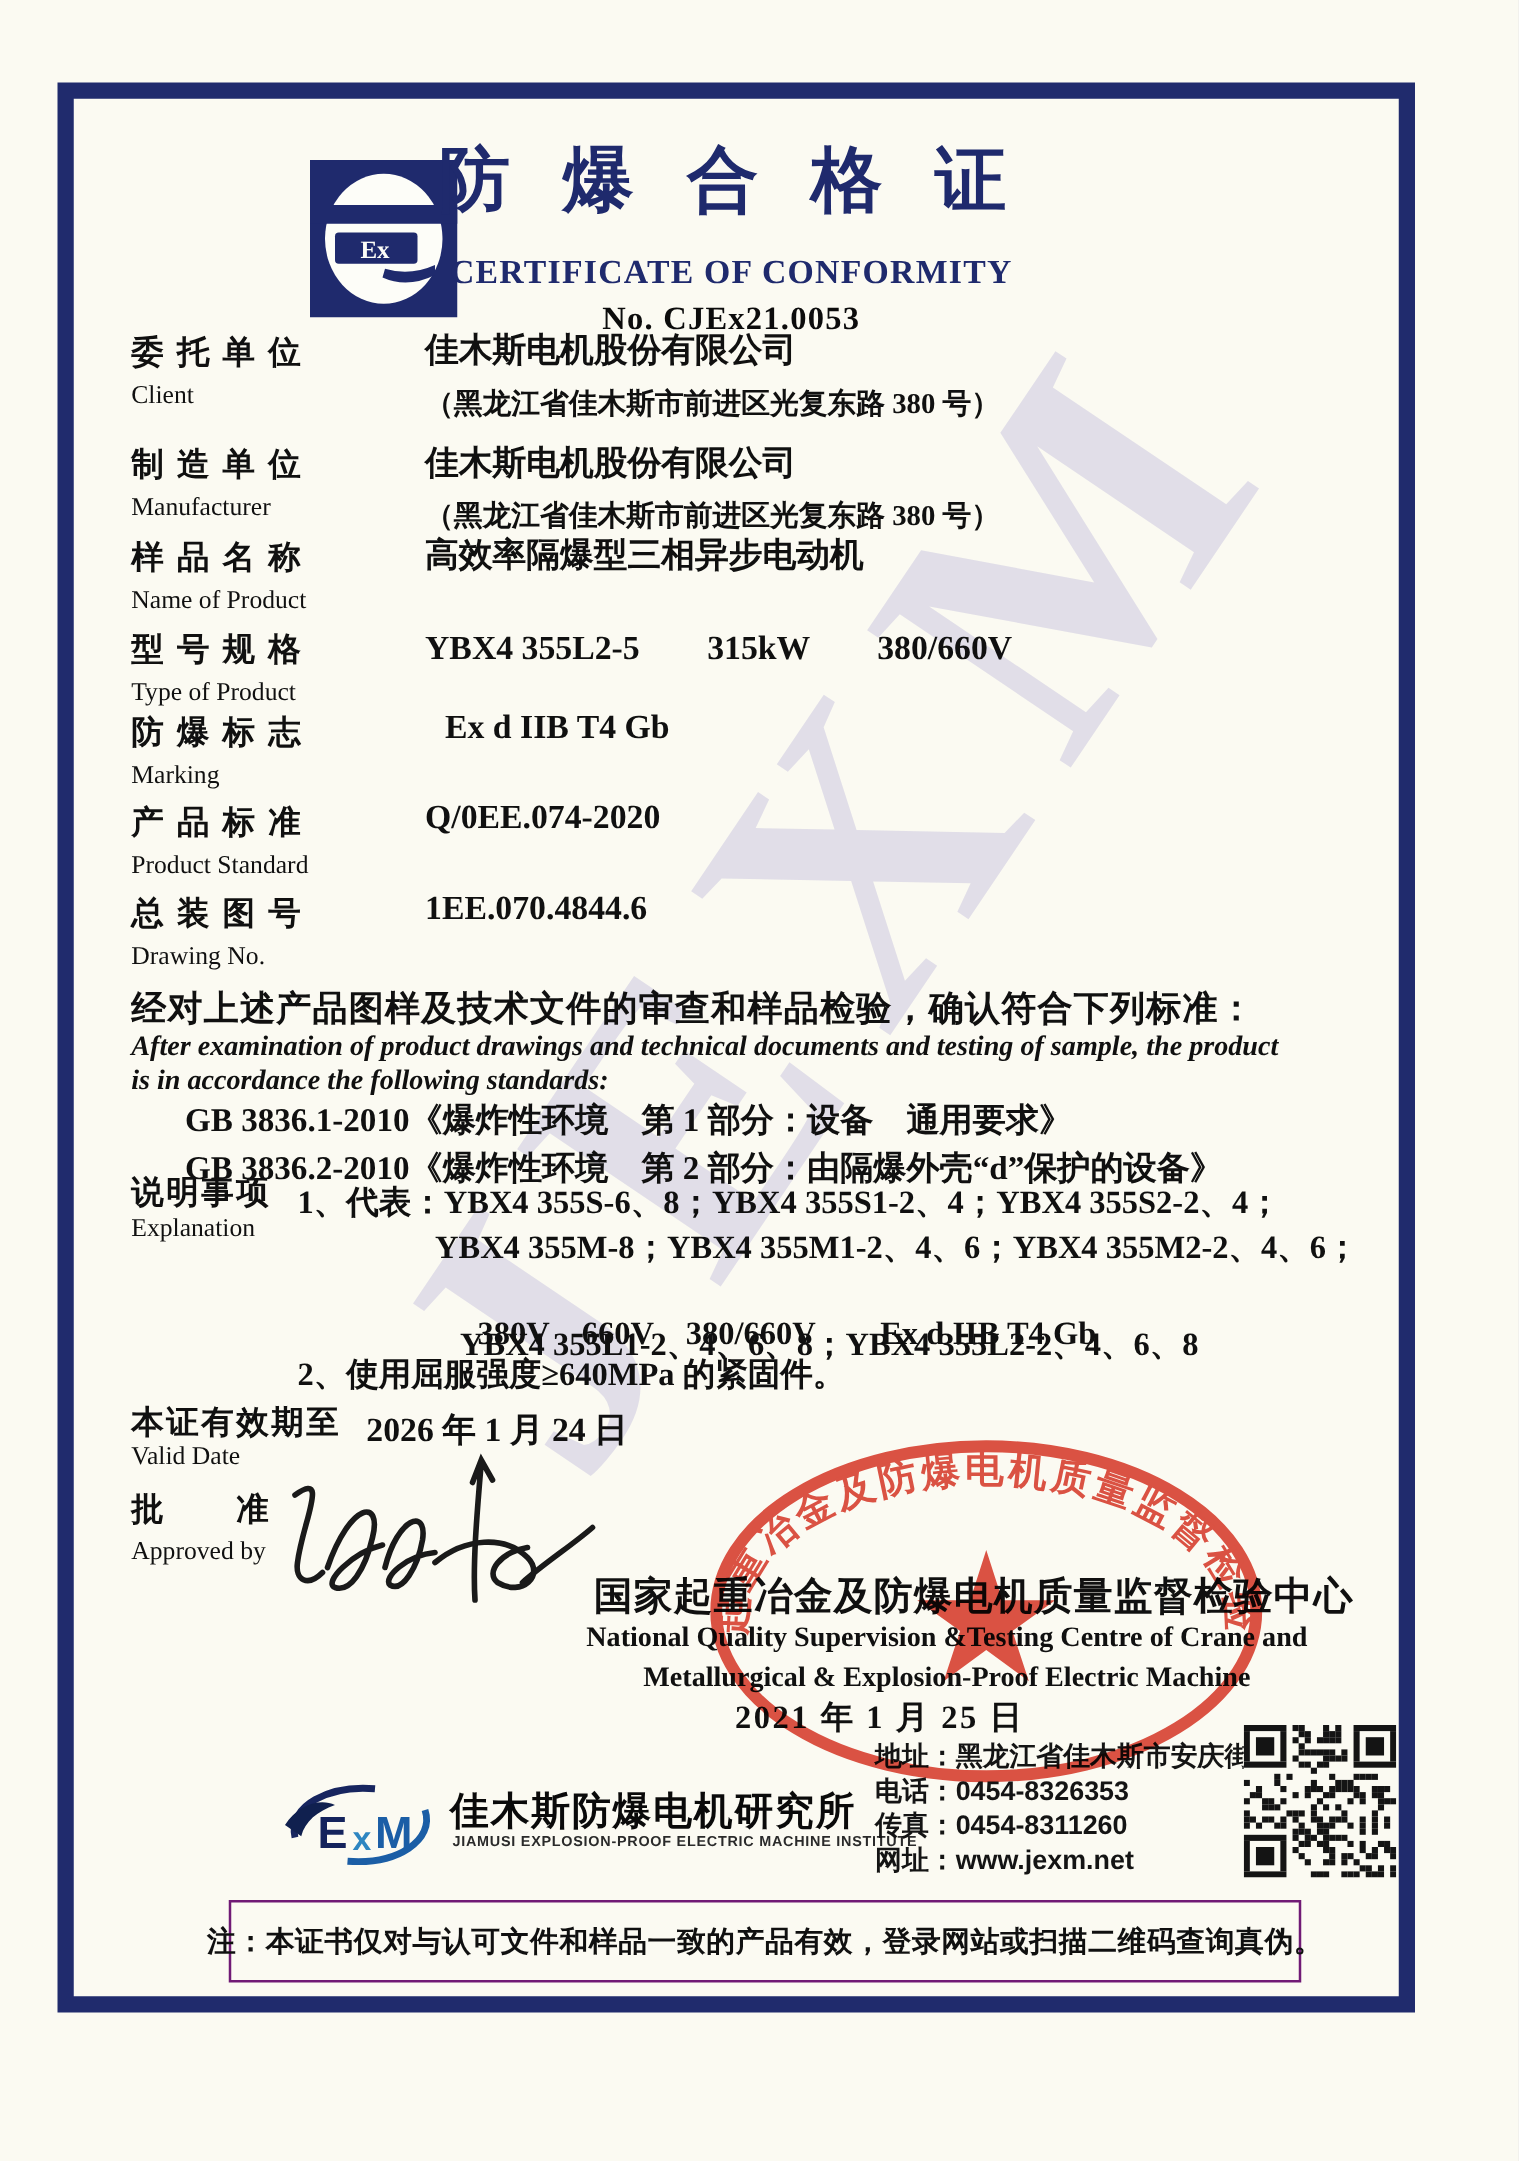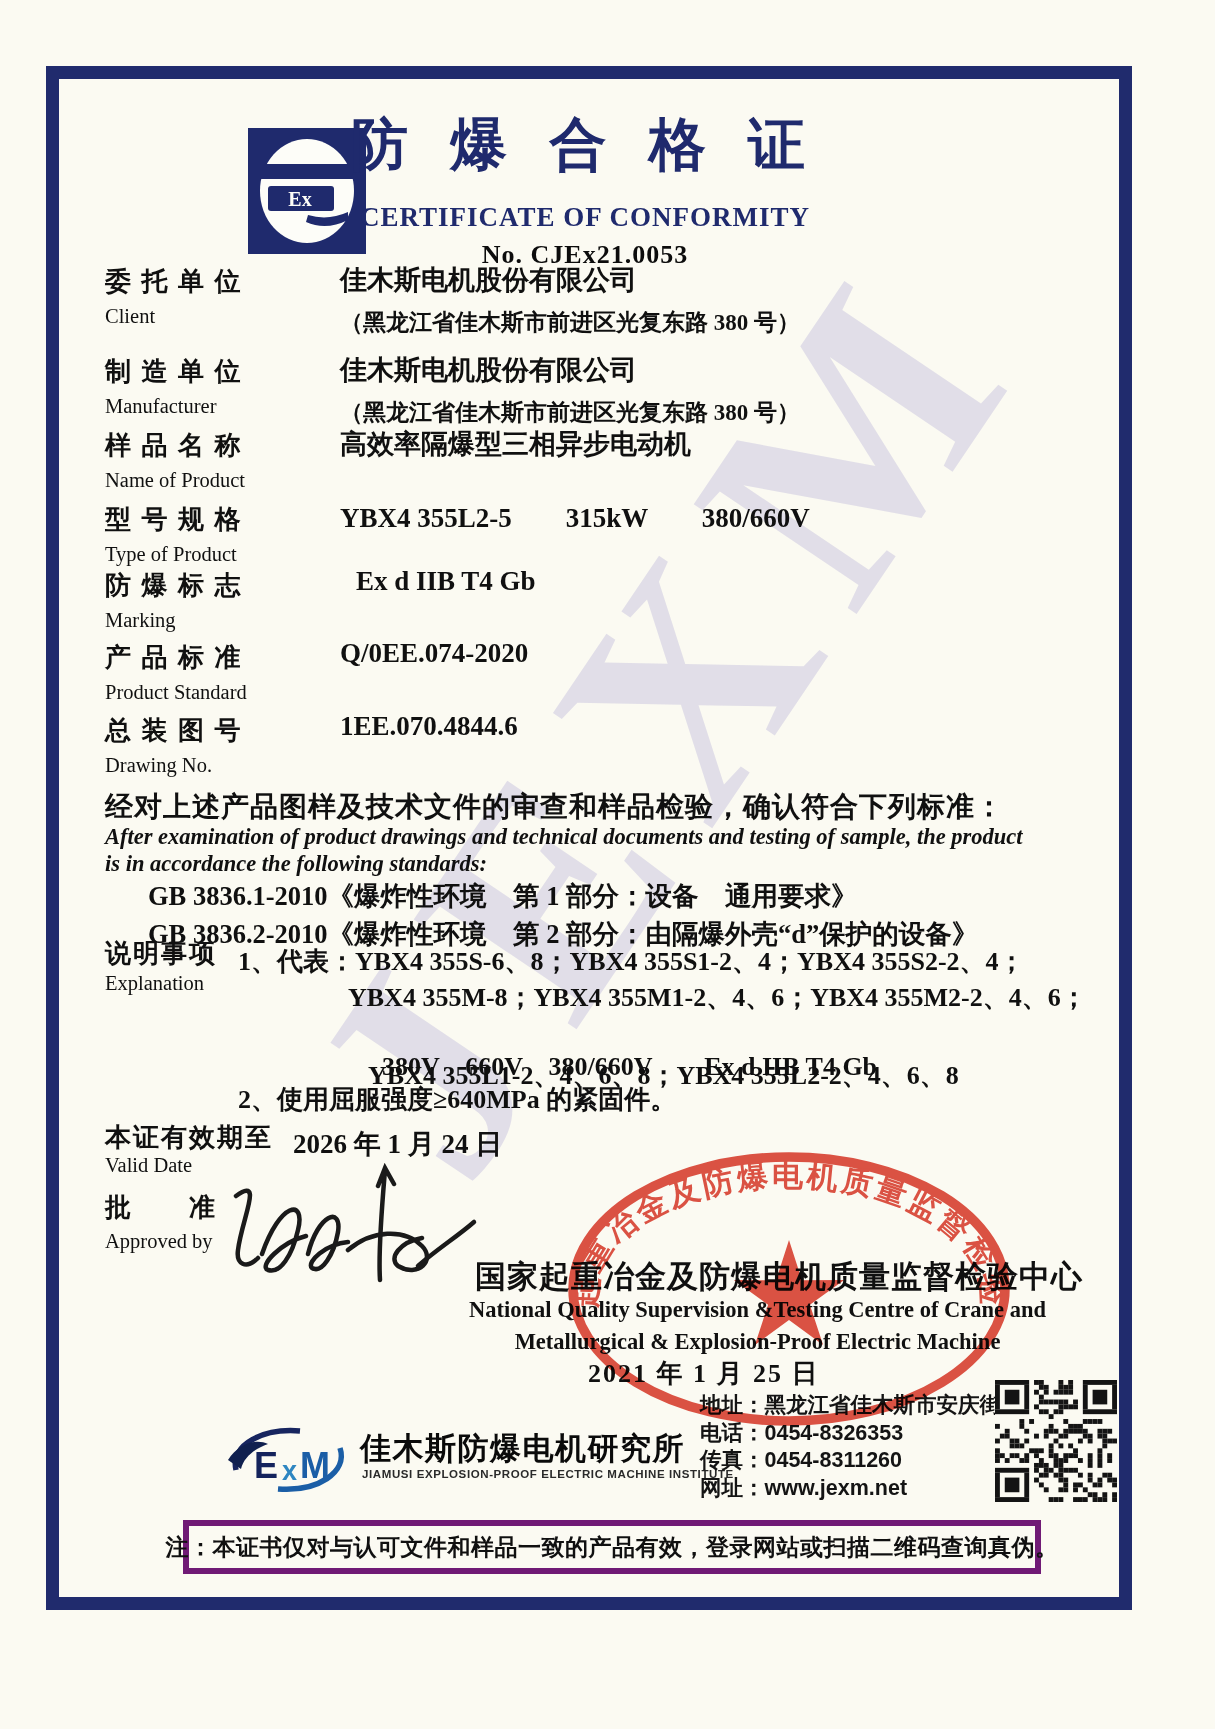--- a/index.html
+++ b/index.html
@@ -36,21 +36,21 @@
   .auth-en div + div{margin-top:6px;}
   .auth-date{font-size:26px;font-weight:bold;letter-spacing:2px;}
   
   .inst-cn{font-size:31px;font-weight:bold;letter-spacing:1.5px;color:#0a0a0a;white-space:nowrap;
            font-family:"Liberation Sans",sans-serif;}
   .inst-en{font-size:11.5px;font-weight:bold;letter-spacing:0.6px;color:#2a2a2a;white-space:nowrap;
            font-family:"Liberation Sans",sans-serif;}
   .contact{font-family:"Liberation Sans",sans-serif;font-size:21.5px;font-weight:bold;line-height:27.5px;
            color:#141414;}
   .contact .row{white-space:nowrap;}
-  .notebox{left:183px;top:1520px;width:858px;height:54px;border:6px solid #701a75;box-sizing:border-box;
+  .notebox{left:183px;top:1520px;width:858px;height:66px;border:2px solid #701a75;box-sizing:border-box;
            display:flex;align-items:center;justify-content:center;}
   .note{font-size:23px;font-weight:bold;letter-spacing:0.5px;white-space:nowrap;}
   .stamp{left:563px;top:1148px;mix-blend-mode:multiply;opacity:0.85;z-index:6;}
   .sig{left:222px;top:1158px;z-index:7;}
 </style>
 </head>
 <body>
 
 <div class="page">
 

